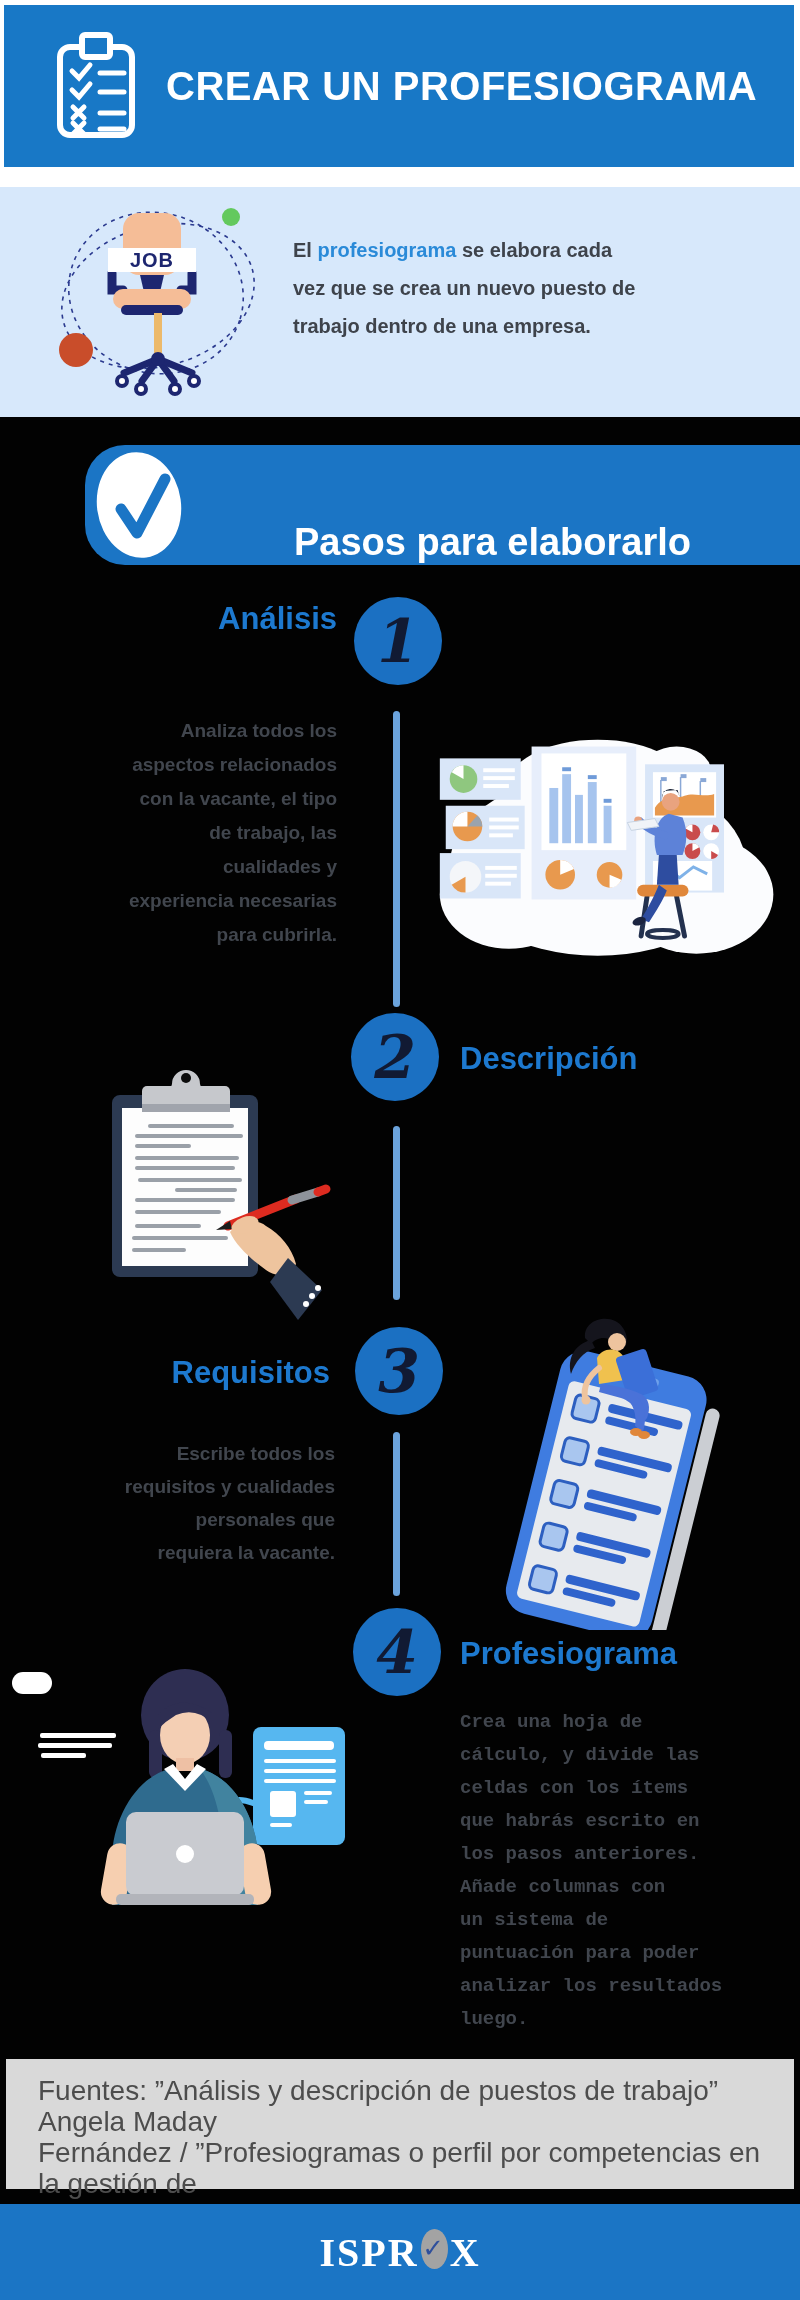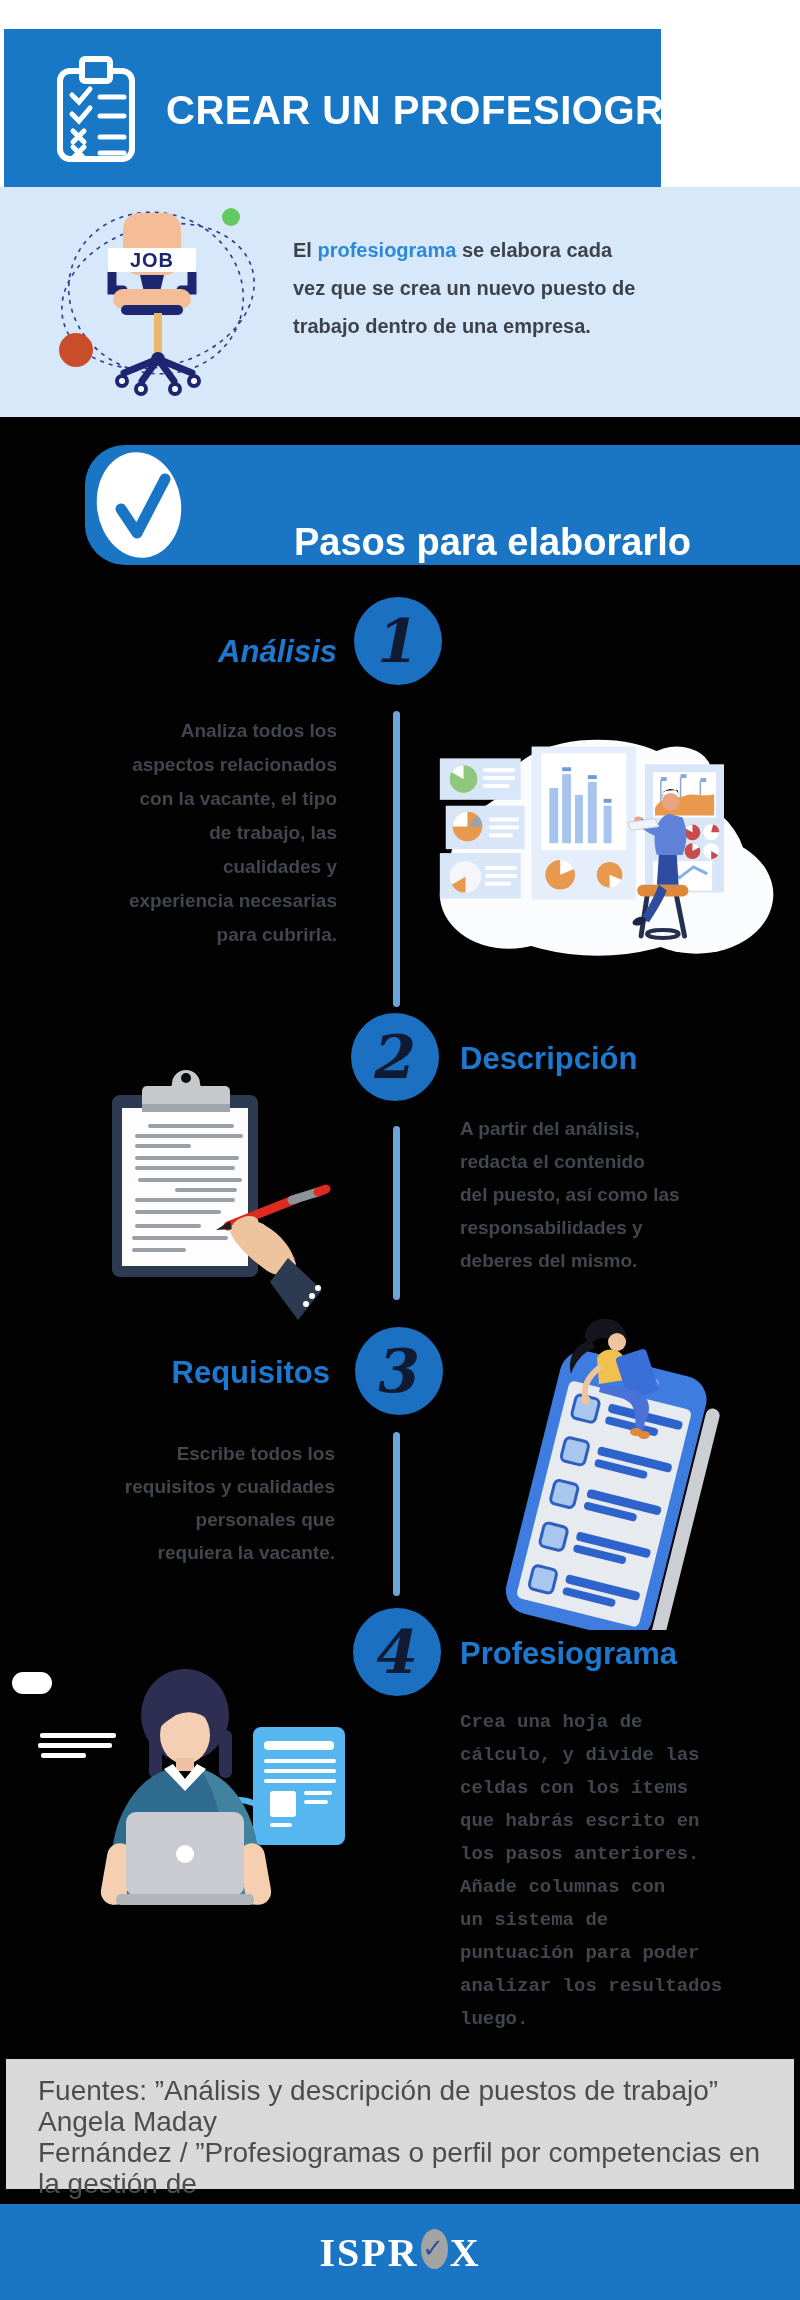--- a/index.html
+++ b/index.html
@@ -1,21 +1,21 @@
 <!DOCTYPE html>
 <html><head>
 <meta charset="utf-8">
 <style>
   html,body{margin:0;padding:0;background:#ffffff;}
   .page{position:relative;width:800px;height:2300px;background:#ffffff;overflow:hidden;
         font-family:"Liberation Sans",sans-serif;}
   .abs{position:absolute;}
 
   
-  .header{position:absolute;top:5px;left:4px;width:657px;height:162px;background:#1878c6;margin-top:24px;}
+  .header{position:absolute;top:5px;left:4px;width:790px;height:162px;background:#1878c6;}
   .header-title{position:absolute;left:162px;top:0;height:100%;display:flex;align-items:center;
 
 
     font-size:40px;font-weight:800;color:#ffffff;letter-spacing:.5px;white-space:nowrap;}
 
   
   .intro{position:absolute;top:187px;left:0;width:800px;height:230px;background:#d7e8fb;}
   .intro-text{position:absolute;left:293px;top:44px;width:500px;font-size:20px;font-weight:700;
     color:#3e434b;line-height:38px;}
   .hl{color:#2a8ad8;}
@@ -117,21 +117,21 @@
 
   <div class="banner">
     <svg class="abs" style="left:8px;top:4px;" width="92" height="112" viewBox="0 0 92 112">
       <ellipse cx="46" cy="56" rx="42" ry="53" fill="#ffffff" transform="rotate(-8 46 56)"></ellipse>
       <path d="M28 60 L44 84 L72 30" fill="none" stroke="#1b75c5" stroke-width="11" stroke-linecap="round" stroke-linejoin="round"></path>
     </svg>
     <div class="banner-title">Pasos para elaborarlo</div>
   </div>
 
   <div class="num-circle" style="left:354px;top:597px;">1</div>
-  <div class="step-title t-right" style="right:463px;top:634px;font-style:italic;">Análisis</div>
+  <div class="step-title t-right" style="right:463px;top:601px;">Análisis</div>
   <div class="connector" style="top:711px;height:296px;"></div>
   <div class="step-text t-right lh34" style="right:463px;width:330px;top:714px;text-align:right;">Analiza todos los
 aspectos relacionados
 con la vacante, el tipo
 de trabajo, las
 cualidades y
 experiencia necesarias
 para cubrirla.</div>
 
   <svg class="abs" style="left:425px;top:712px;" width="375" height="296" viewBox="0 0 380 300">
@@ -227,25 +227,20 @@
     <path d="M243 125 C233 122 224 117 218 111" stroke="#5d82d8" stroke-width="8" stroke-linecap="round" fill="none"></path>
     <circle cx="216" cy="110" r="4" fill="#e9a37f"></circle>
     <circle cx="249" cy="91" r="9" fill="#e9a37f"></circle>
     <path d="M240 88 A9 9 0 0 1 258 86 L256 79 L242 80 Z" fill="#232c3e"></path>
     <path d="M205 112 L233 108 L237 116 L209 120 Z" fill="#f0f3f8" stroke="#c6d2e2" stroke-width="1"></path>
   </svg>
 
   <div class="num-circle" style="left:351px;top:1013px;">2</div>
   <div class="step-title" style="left:460px;top:1041px;">Descripción</div>
   <div class="connector" style="top:1126px;height:174px;"></div>
-  <div class="step-text lh33" style="left:460px;width:320px;top:1112px;">A partir del análisis,
-redacta el contenido
-del puesto, así como las
-responsabilidades y
-deberes del mismo.</div>
 
   <svg class="abs" style="left:95px;top:1048px;" width="290" height="300" viewBox="0 0 290 300">
     <path d="M77 36 a14 14 0 0 1 28 0 l5 16 l-38 0 Z" fill="#c6c8cc"></path>
     <circle cx="91" cy="30" r="5" fill="#0c0c0c"></circle>
     <rect x="17" y="47" width="146" height="182" rx="8" fill="#2c3a52"></rect>
     <rect x="27" y="60" width="126" height="158" fill="#fdfdfd"></rect>
     <rect x="47" y="38" width="88" height="26" rx="5" fill="#c6c8cc"></rect>
     <rect x="47" y="56" width="88" height="8" fill="#a0a4ac"></rect>
     <g fill="#9aa0a8">
       <rect x="53" y="76" width="86" height="4" rx="2"></rect>

